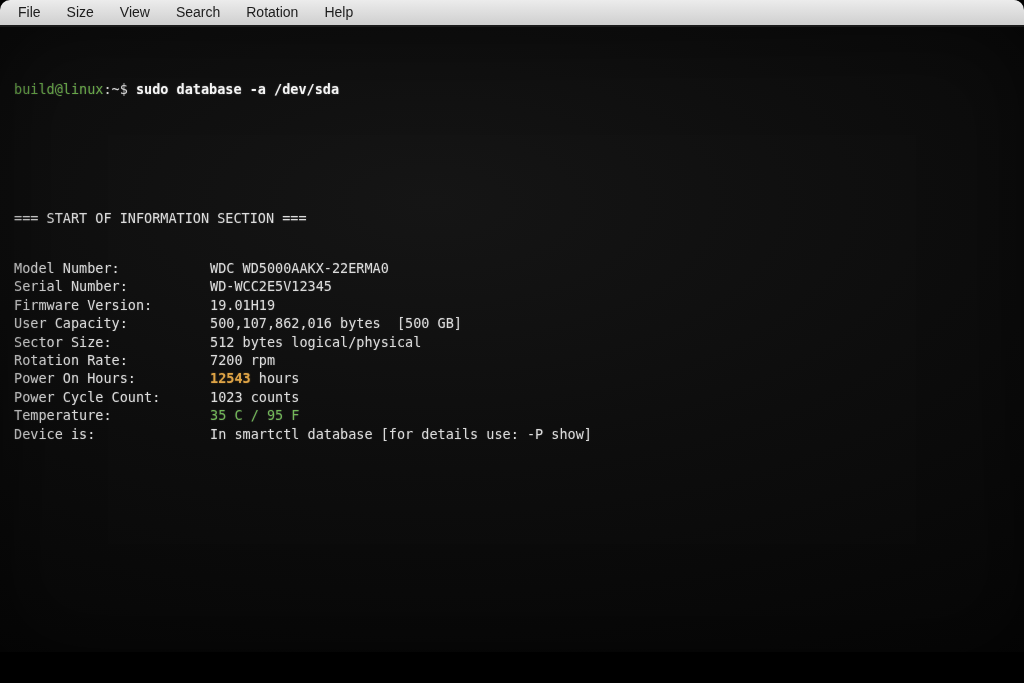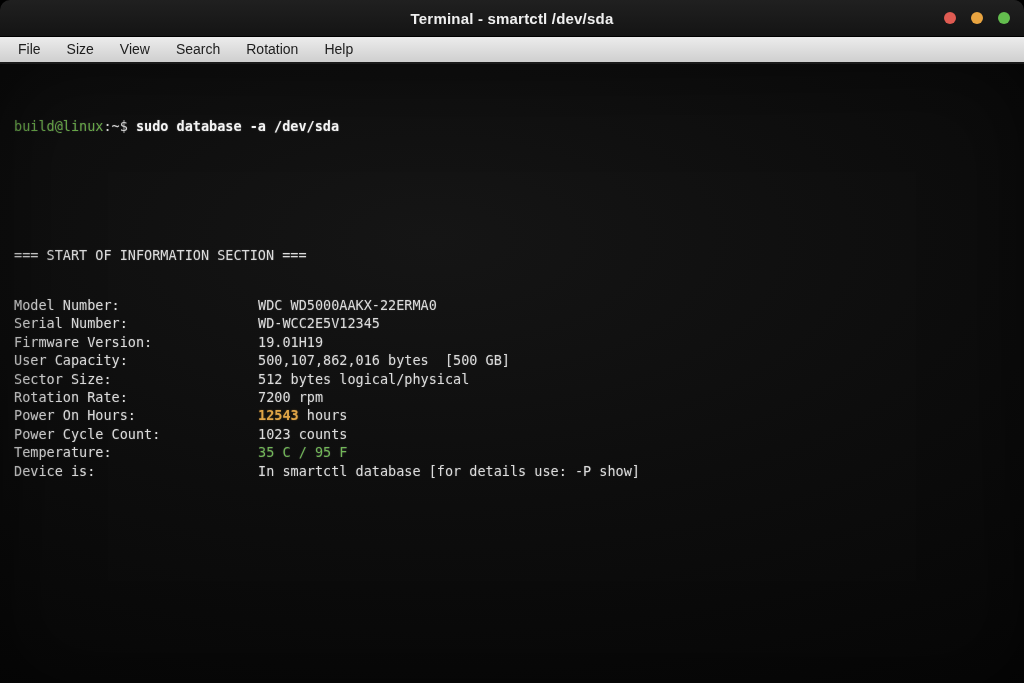--- a/index.html
+++ b/index.html
@@ -18,41 +18,33 @@
   .menubar{height:25px;background:linear-gradient(#ececec,#cfcfcf);border-bottom:2px solid #1a1a1a;
            display:flex;align-items:flex-start;padding-left:18px;gap:26px;}
   .menu-item{color:#1c1c1c;font-size:14px;line-height:25px;cursor:default;}
   
   .terminal{height:620px;background:radial-gradient(120% 95% at 42% 28%, #151515 0%, #0d0d0d 45%, #050505 100%);
             padding:5px 0 0 14px;font-family:"DejaVu Sans Mono",monospace;font-size:13.5px;
             color:#dcdcdc;white-space:pre;position:relative;}
   .terminal::after{content:"";position:absolute;inset:0;pointer-events:none;
             box-shadow:inset 0 0 90px rgba(0,0,0,.55);}
   .ln{line-height:18.5px;text-shadow:0 0 2px rgba(230,230,230,.22);}
-  .iline{line-height:18.4px;display:flex;text-shadow:0 0 2px rgba(230,230,230,.22);gap:48px;}
+  .iline{line-height:18.4px;display:flex;text-shadow:0 0 2px rgba(230,230,230,.22);}
   .ilabel{width:196px;flex:0 0 196px;}
   .gap1{height:14px;} .gap2{height:11px;}
   .bold{font-weight:700;color:#fff;text-shadow:0 0 2px rgba(255,255,255,.35);}
   .c-green{color:#72b858;}
   .c-prompt{color:#6db04c;}
   .c-amber{color:#dfa446;font-weight:700;text-shadow:0 0 2px rgba(223,164,70,.4);}
 </style>
 </head>
 <body>
 
 <div class="window">
 
-  <div class="titlebar">
-    <div class="title">Terminal - smartctl /dev/sda</div>
-    <div class="traffic">
-      <span class="dot red"></span>
-      <span class="dot orange"></span>
-      <span class="dot green"></span>
-    </div>
-  </div>
 
   <div class="menubar" id="menubar">
       <div class="menu-item">File</div>
       <div class="menu-item">Size</div>
       <div class="menu-item">View</div>
       <div class="menu-item">Search</div>
       <div class="menu-item">Rotation</div>
       <div class="menu-item">Help</div>
     </div>
 

